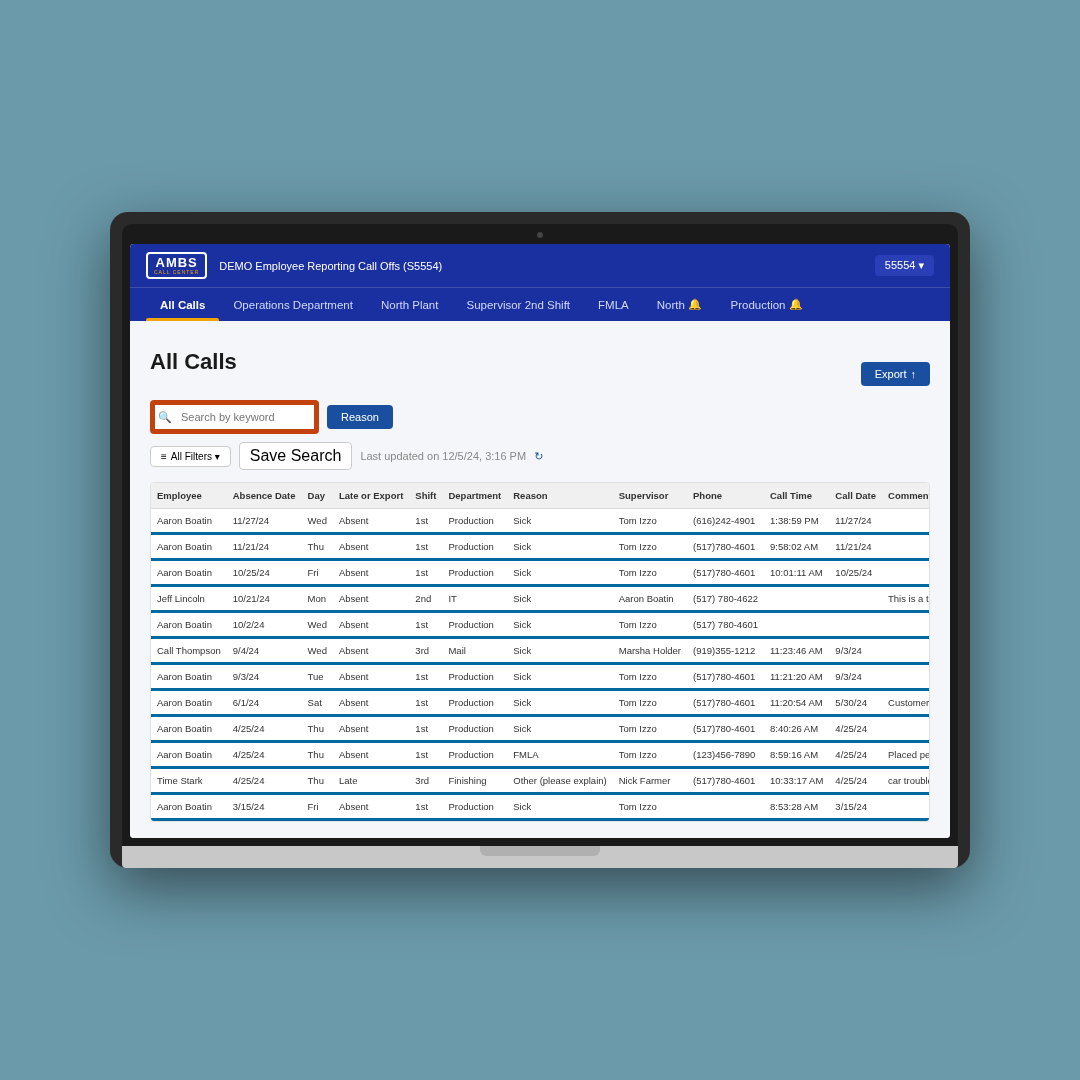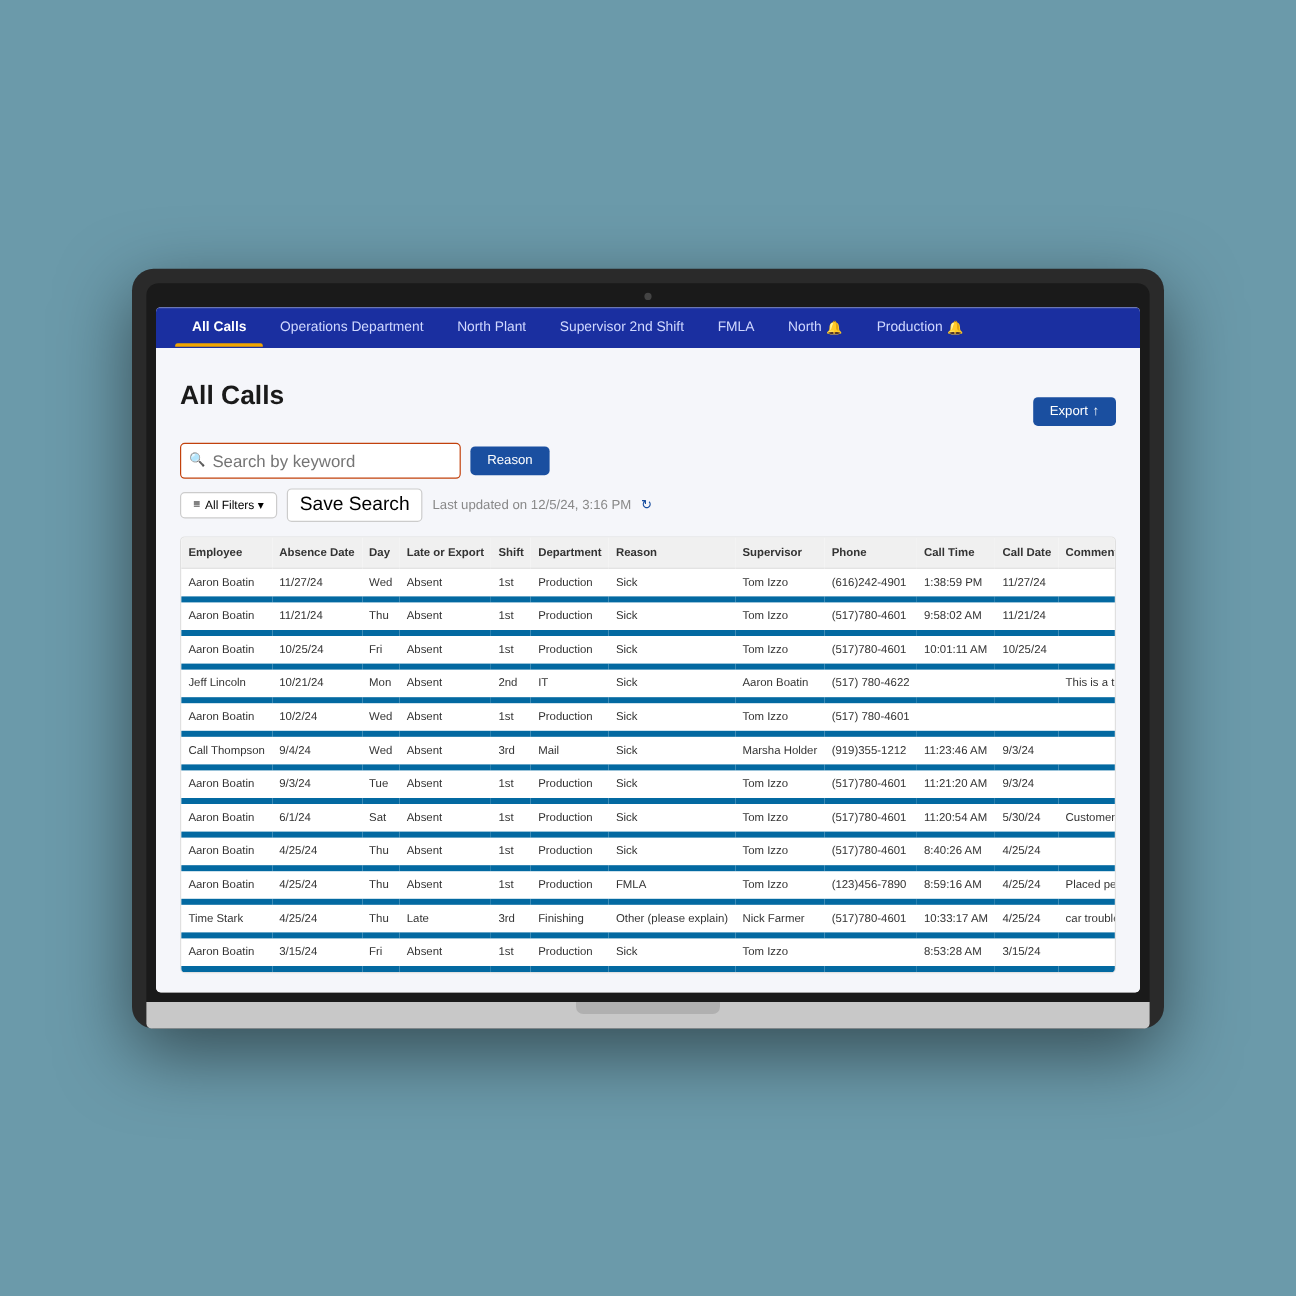--- a/index.html
+++ b/index.html
@@ -209,25 +209,25 @@
     }
 
     .search-icon-inner {
       position: absolute;
       left: 8px;
       color: #888;
       font-size: 11px;
     }
 
     .search-input {
-      border: 1px solid #c2410c;
+      border: 5px solid #c2410c;
       border-radius: 4px;
       padding: 6px 8px 6px 26px;
-      font-size: 14px;
-      width: 234px;
+      font-size: 11px;
+      width: 169px;
       outline: none;
       color: #999;
     }
 
     .search-btn {
       background: #1a4fa0;
       color: #fff;
       border: none;
       padding: 6px 14px;
       border-radius: 4px;
@@ -289,21 +289,21 @@
     thead th {
       padding: 7px 6px;
       text-align: left;
       font-weight: 600;
       color: #333;
       border-bottom: 1px solid #ddd;
       white-space: nowrap;
     }
 
     tbody tr {
-      border-bottom: 5px solid #0369a1;
+      border-bottom: 3px solid #0369a1;
     }
 
     tbody td {
       padding: 6px 6px;
       color: #333;
       white-space: nowrap;
     }
 
     .refresh-icon {
       color: #1a4fa0;
@@ -312,20 +312,32 @@
     }
   </style>
 </head>
 <body>
 
 <div class="laptop-outer">
   <div class="laptop-screen-bezel">
     <div class="camera-dot"></div>
     <div class="laptop-screen">
 
+      <div class="app-header">
+        <div class="logo-area">
+          <div class="logo-box">
+            <span class="logo-ambs">AMBS</span>
+            <span class="logo-sub">CALL CENTER</span>
+          </div>
+          <span class="demo-title">DEMO Employee Reporting Call Offs (S5554)</span>
+        </div>
+        <div class="account-badge">
+          <span>55554 ▾</span>
+        </div>
+      </div>
 
       <div class="nav-tabs">
         <div class="nav-tab active">
           <span>All Calls</span>
         </div>
         <div class="nav-tab">
           <span>Operations Department</span>
         </div>
         <div class="nav-tab">
           <span>North Plant</span>

